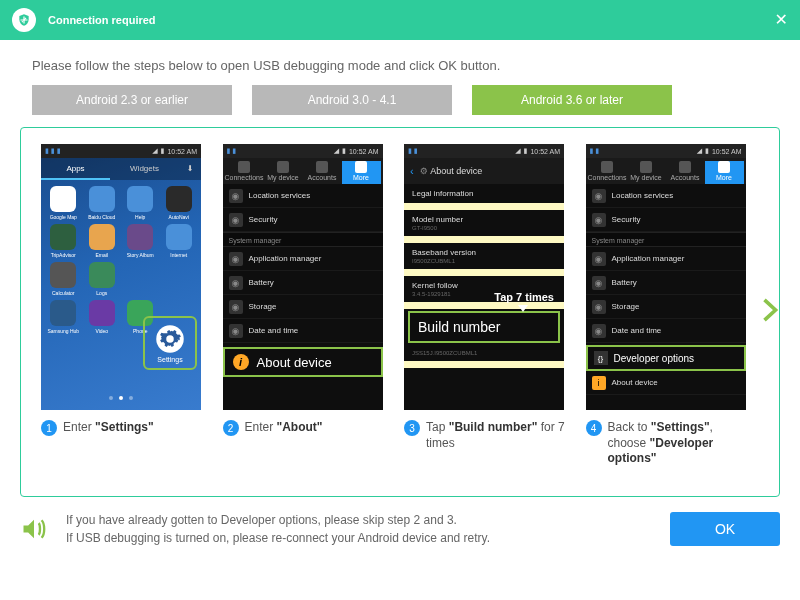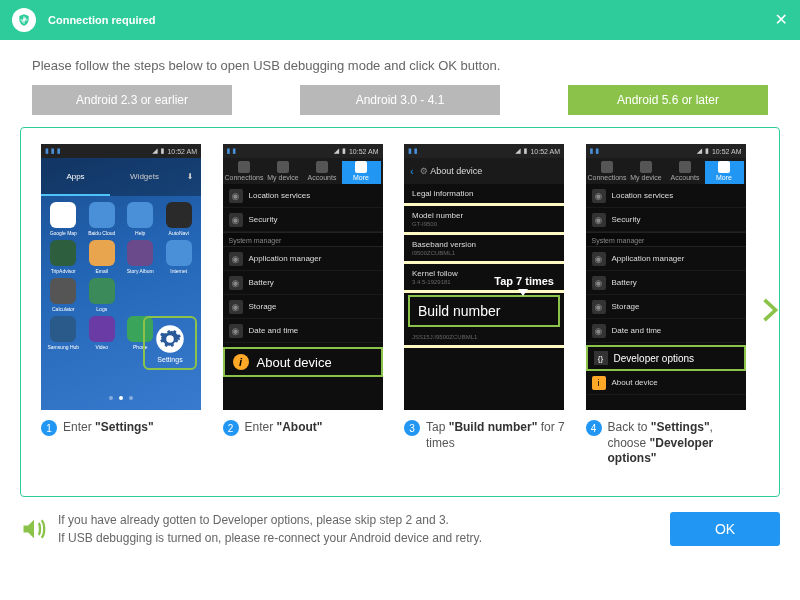--- a/index.html
+++ b/index.html
@@ -3,35 +3,35 @@
 <meta charset="utf-8">
 <style>
   * { margin: 0; padding: 0; box-sizing: border-box; }
   body { font-family: Arial, sans-serif; background: #fff; width: 800px; height: 600px; overflow: hidden; }
   .titlebar { background: #2ecc9b; height: 40px; display: flex; align-items: center; padding: 0 12px; color: #fff; position: relative; }
   .shield { width: 24px; height: 24px; background: #fff; border-radius: 50%; display: flex; align-items: center; justify-content: center; margin-right: 12px; }
   .shield svg { width: 14px; height: 14px; }
   .title { font-size: 11px; font-weight: bold; }
   .close { position: absolute; right: 12px; top: 10px; cursor: pointer; color: #fff; font-size: 16px; }
   .instruction { padding: 18px 32px 12px; font-size: 13px; color: #666; }
-  .tabs { display: flex; justify-content: space-between; gap: 2px; padding: 0 32px 12px; }
+  .tabs { display: flex; justify-content: flex-start; gap: 20px; padding: 0 32px 12px; }
   .tab { width: 200px; height: 30px; display: flex; align-items: center; justify-content: center; font-size: 12px; color: #fff; cursor: pointer; }
   .tab.inactive { background: #b8b8b8; }
   .tab.active { background: #8bc34a; }
   .content { margin: 0 20px; border: 1px solid #2ecc9b; border-radius: 4px; padding: 16px 28px 16px 20px; position: relative; height: 370px; }
   .steps { display: flex; gap: 16px; }
   .step { flex: 1; display: flex; flex-direction: column; }
   .phone { width: 160px; height: 266px; background: #000; position: relative; overflow: hidden; }
   .statusbar { height: 14px; background: #222; display: flex; justify-content: space-between; align-items: center; padding: 0 4px; font-size: 7px; color: #aaa; }
   .statusbar-left { display: flex; gap: 2px; }
   .statusbar-left span { color: #4a90d9; }
   .statusbar-right { display: flex; gap: 3px; align-items: center; color: #ccc; }
   
   .home-bg { background: linear-gradient(160deg, #1a4d8f 0%, #2365b5 40%, #3a7dd0 100%); height: 100%; }
-  .home-tabs { display: flex; height: 38px; background: rgba(0,0,0,0.3); }
+  .home-tabs { display: flex; height: 22px; background: rgba(0,0,0,0.3); }
   .home-tab { flex: 1; display: flex; align-items: center; justify-content: center; color: #ccc; font-size: 8px; border-bottom: 2px solid transparent; }
   .home-tab.sel { color: #fff; border-bottom: 2px solid #4fc3f7; }
   .home-tab.dl { flex: 0 0 22px; }
   .icon-grid { padding: 6px 4px; display: grid; grid-template-columns: repeat(4, 1fr); gap: 4px 2px; }
   .app-icon { display: flex; flex-direction: column; align-items: center; }
   .app-icon .ico { width: 26px; height: 26px; border-radius: 6px; }
   .app-icon .lbl { font-size: 5px; color: #fff; margin-top: 2px; text-align: center; }
   .settings-highlight { position: absolute; bottom: 40px; right: 4px; width: 54px; height: 54px; border: 2px solid #8bc34a; border-radius: 6px; display: flex; flex-direction: column; align-items: center; justify-content: center; }
   .gear { width: 30px; height: 30px; }
   .settings-highlight .txt { color: #fff; font-size: 7px; margin-top: 2px; }
@@ -46,37 +46,37 @@
   .dhtab.more { background: #2196f3; color: #fff; }
   .dhtab.more .dico { background: #fff; }
   .section-label { font-size: 7px; color: #888; padding: 4px 6px 2px; background: #0a0a0a; border-top: 1px solid #222; border-bottom: 1px solid #222; }
   .setting-item { display: flex; align-items: center; height: 24px; padding: 0 6px; border-bottom: 1px solid #1a1a1a; font-size: 8px; color: #ddd; }
   .setting-item .sico { width: 14px; height: 14px; background: #333; margin-right: 6px; border-radius: 2px; display:flex;align-items:center;justify-content:center;font-size:9px;color:#888;}
   .about-highlight { border: 2px solid #8bc34a; height: 30px; display: flex; align-items: center; padding: 0 8px; font-size: 13px; color: #fff; margin-top: 4px; }
   .about-highlight .info-i { width: 16px; height: 16px; background: #ffa726; border-radius: 50%; color: #000; display: flex; align-items: center; justify-content: center; font-size: 11px; font-style: italic; font-weight: bold; margin-right: 8px; }
   
   .about-header { height: 26px; background: #1a1a1a; display: flex; align-items: center; padding: 0 6px; font-size: 9px; color: #ddd; }
   .about-header .back { color: #2196f3; margin-right: 6px; font-size: 11px; }
-  .info-row { padding: 5px 8px; border-bottom: 3px solid #fef9c3; }
+  .info-row { padding: 5px 8px; border-bottom: 7px solid #fef9c3; }
   .info-row .k { font-size: 8px; color: #ddd; }
   .info-row .v { font-size: 6px; color: #666; margin-top: 1px; }
   .build-highlight { border: 2px solid #8bc34a; margin: 2px 4px; padding: 6px 8px; font-size: 14px; color: #fff; position: relative; }
   .tap7 { position: absolute; top: -22px; right: 4px; color: #fff; font-size: 11px; font-weight: bold; }
   .arrow-down { position: absolute; top: -8px; right: 30px; width: 0; height: 0; border-left: 5px solid transparent; border-right: 5px solid transparent; border-top: 7px solid #fff; }
   
   .dev-highlight { border: 2px solid #8bc34a; display: flex; align-items: center; height: 26px; padding: 0 6px; font-size: 10px; color: #fff; margin-top: 2px; }
   .dev-highlight .dev-i { width: 14px; height: 14px; background: #333; margin-right: 6px; display:flex;align-items:center;justify-content:center;font-size:8px;}
   
   .step-caption { display: flex; align-items: flex-start; gap: 6px; margin-top: 10px; font-size: 12px; color: #555; line-height: 1.3; }
   .step-num { width: 16px; height: 16px; background: #2196f3; color: #fff; border-radius: 50%; font-size: 10px; display: flex; align-items: center; justify-content: center; flex-shrink: 0; }
   .step-text b { color: #333; }
   .chevron-next { position: absolute; right: -2px; top: 50%; transform: translateY(-50%); color: #8bc34a; cursor: pointer; }
   .chevron-next svg { width: 22px; height: 30px; }
   
-  .footer { margin: 14px 20px 0; display: flex; align-items: center; }
+  .footer { margin: 14px 20px 0; display: flex; align-items: center; gap: 8px; }
   .speaker { width: 28px; height: 28px; margin-right: 10px; }
   .footer-text { font-size: 12px; color: #666; line-height: 1.5; flex: 1; }
   .ok-btn { background: #2196f3; color: #fff; border: none; width: 110px; height: 34px; border-radius: 3px; font-size: 14px; cursor: pointer; }
 </style>
 </head>
 <body>
 
 <div class="titlebar">
   <div class="shield">
     <svg viewBox="0 0 24 24" fill="#2ecc9b">
@@ -87,21 +87,21 @@
   </div>
   <div class="title">Connection required</div>
   <div class="close">✕</div>
 </div>
 
 <div class="instruction">Please follow the steps below to open USB debugging mode and click OK button.</div>
 
 <div class="tabs">
   <div class="tab inactive">Android 2.3 or earlier</div>
   <div class="tab inactive">Android 3.0 - 4.1</div>
-  <div class="tab active">Android 5.6 or later</div>
+  <div class="tab active">Android 3.6 or later</div>
 </div>
 
 <div class="content">
   <div class="steps">
 
     <div class="step">
       <div class="phone">
         <div class="statusbar">
             <div class="statusbar-left">
               <span>▮</span>

